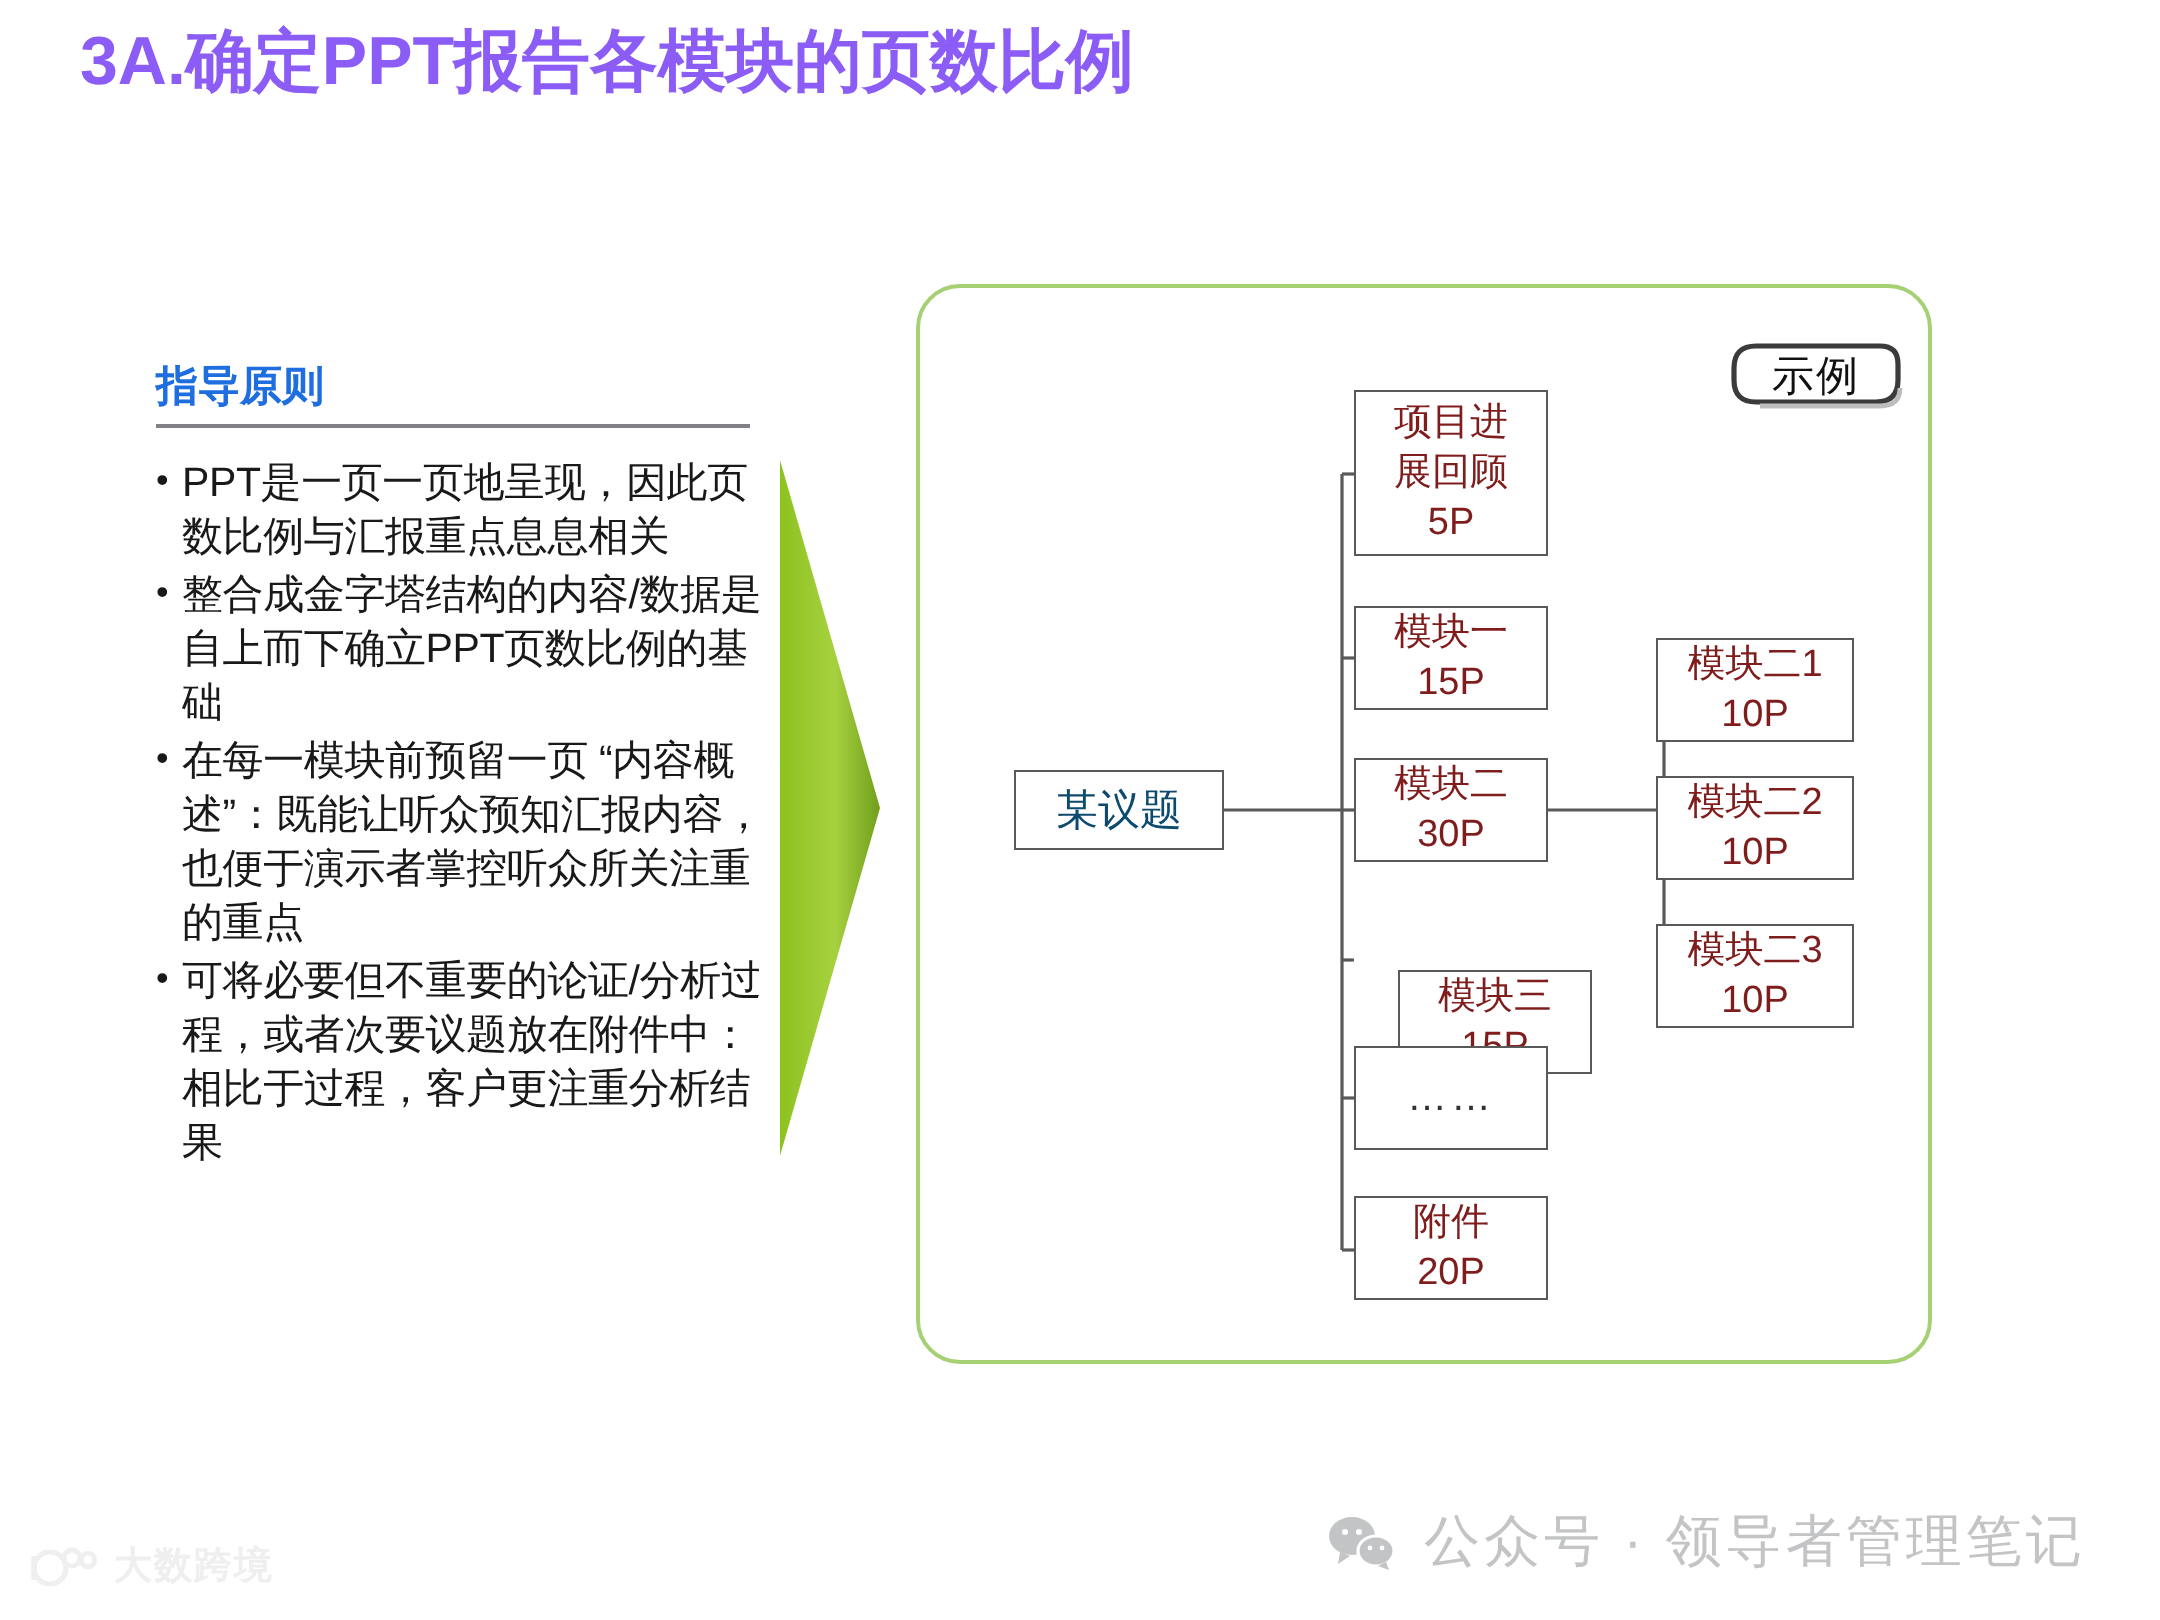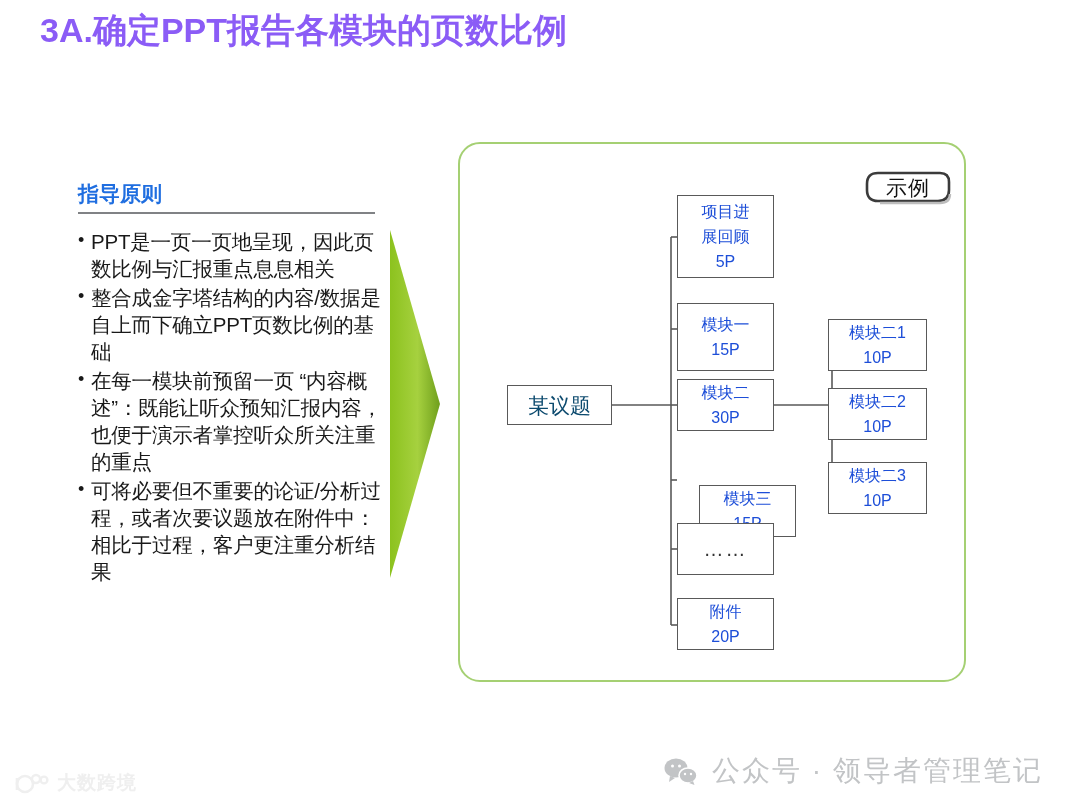--- a/index.html
+++ b/index.html
@@ -54,21 +54,21 @@
     display:flex;align-items:center;justify-content:center;
     font-size:21px;color:#111;letter-spacing:1px;
   }
 
   
   .tree-svg{position:absolute;left:458px;top:142px;width:508px;height:540px;}
   .node{
     position:absolute;box-sizing:border-box;
     border:1.6px solid #595959;background:#ffffff;
     display:flex;flex-direction:column;align-items:center;justify-content:center;
-    font-size:16px;line-height:25px;color:#1d4ed8;text-align:center;
+    font-size:19px;line-height:25px;color:#7f1d1d;text-align:center;
   }
   .node.root{color:#0c4a6e;font-size:21px;}
   .node .ln{display:block;}
   .node.dots{font-size:20px;letter-spacing:2px;color:#333;}
 
   
   .footer-brand{
     position:absolute;left:664px;top:752px;
     display:flex;align-items:center;gap:14px;
   }
@@ -142,21 +142,21 @@
   <div class="node root" style="left:507px;top:385px;width:105px;height:40px;">
     <span class="ln">某议题</span>
   </div>
 
   <div class="node" style="left:677px;top:195px;width:97px;height:83px;">
     <span class="ln">项目进</span>
     <span class="ln">展回顾</span>
     <span class="ln">5P</span>
   </div>
 
-  <div class="node" style="left:677px;top:303px;width:97px;height:68px;">
+  <div class="node" style="left:677px;top:303px;width:97px;height:52px;">
     <span class="ln">模块一</span>
     <span class="ln">15P</span>
   </div>
 
   <div class="node" style="left:677px;top:379px;width:97px;height:52px;">
     <span class="ln">模块二</span>
     <span class="ln">30P</span>
   </div>
 
   <div class="node" style="left:699px;top:454px;width:97px;height:52px;margin-top:31px;">

